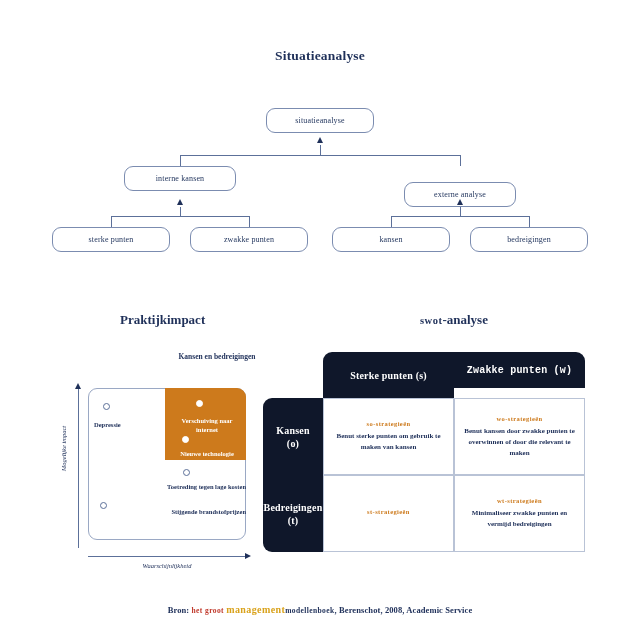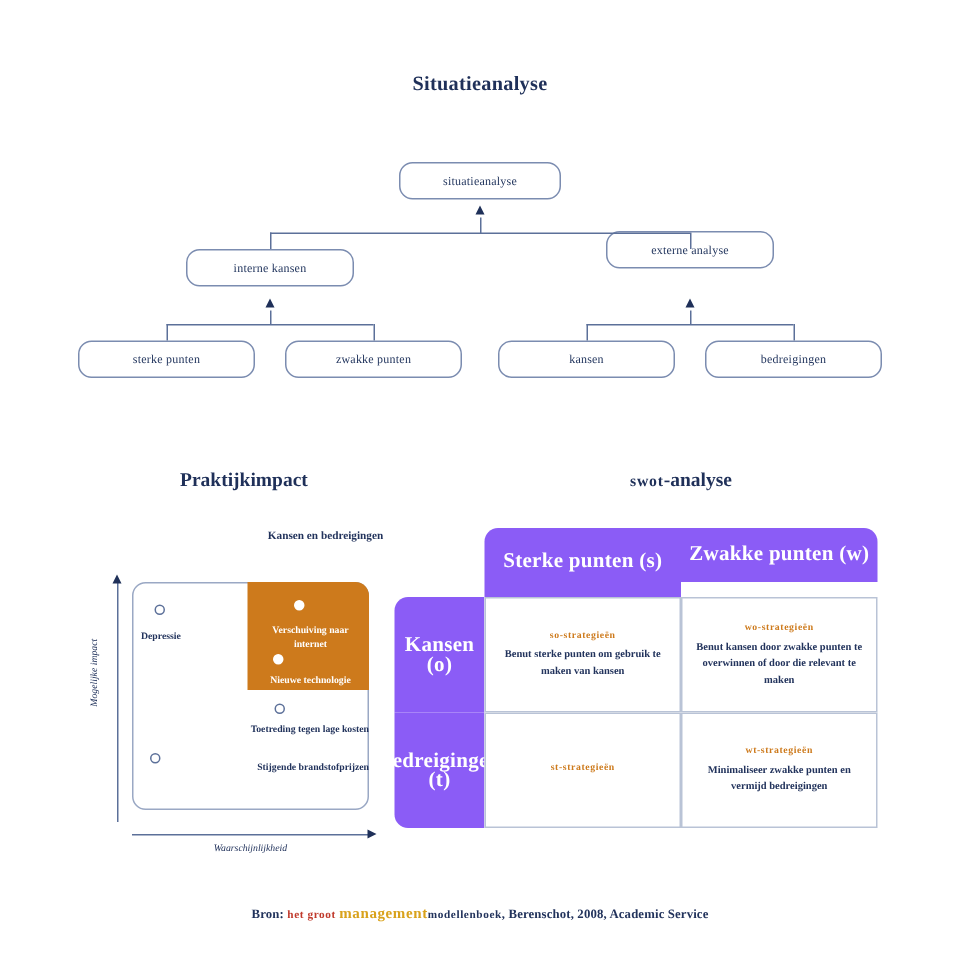--- a/index.html
+++ b/index.html
@@ -34,21 +34,21 @@
     border:1px solid #7b8cb0;
     border-radius:9px;
     background:#ffffff;
     display:flex;align-items:center;justify-content:center;
     font-size:8px;color:#24375f;
     letter-spacing:.15px;
     box-sizing:border-box;
   }
   #n-top   {left:266px;top:108px;width:108px;height:25px;}
   #n-int   {left:124px;top:166px;width:112px;height:25px;}
-  #n-ext   {left:404px;top:154px;width:112px;height:25px;}
+  #n-ext   {left:404px;top:182px;width:112px;height:25px;}
   #n-sterk {left:52px; top:227px;width:118px;height:25px;}
   #n-zwak  {left:190px;top:227px;width:118px;height:25px;}
   #n-kans  {left:332px;top:227px;width:118px;height:25px;}
   #n-bedr  {left:470px;top:227px;width:118px;height:25px;}
 
   .ln{position:absolute;background:#5c7099;}
   .lv{width:1px;}
   .lh{height:1px;}
   .arrow{
     position:absolute;width:0;height:0;
@@ -100,37 +100,37 @@
   .pt-label{
     position:absolute;font-size:6.5px;font-weight:bold;line-height:9px;
     color:#22335c;
   }
   .pt-label.on-orange{color:#ffffff;}
 
   
   #swot{position:absolute;left:263px;top:352px;width:322px;height:200px;}
   .sw-cell{position:absolute;box-sizing:border-box;}
   .sw-head{
-    background:#8b5cf6;color:#fff;
+    background:#0f172a;color:#fff;
     display:flex;align-items:center;justify-content:center;
-    font-size:14px;font-weight:bold;letter-spacing:.2px;
+    font-size:10px;font-weight:bold;letter-spacing:.2px;
   }
   .sw-body{
     background:#fff;border:1px solid #b9c3d6;
     display:flex;flex-direction:column;align-items:center;justify-content:center;
     padding:4px 7px;text-align:center;
   }
   .sw-kicker{
     font-size:6.5px;font-weight:bold;color:#cd7a1c;
     letter-spacing:.4px;margin-bottom:4px;
   }
   .sw-text{font-size:7px;color:#22335c;line-height:11px;font-weight:bold;}
 
   #h-s{left:60px;top:0px;width:131px;height:46px;border-top-left-radius:9px;}
-  #h-w{left:191px;top:0px;width:131px;height:36px;border-top-right-radius:9px;}
+  #h-w{left:191px;top:0px;width:131px;height:36px;border-top-right-radius:9px;font-family:Liberation Mono, monospace;}
   #h-o{left:0px;top:46px;width:60px;height:77px;flex-direction:column;
        border-top-left-radius:9px;line-height:13px;}
   #h-t{left:0px;top:123px;width:60px;height:77px;flex-direction:column;
        border-bottom-left-radius:9px;line-height:13px;}
   #c-so{left:60px;top:46px;width:131px;height:77px;}
   #c-wo{left:191px;top:46px;width:131px;height:77px;}
   #c-st{left:60px;top:123px;width:131px;height:77px;}
   #c-wt{left:191px;top:123px;width:131px;height:77px;}
 
   

